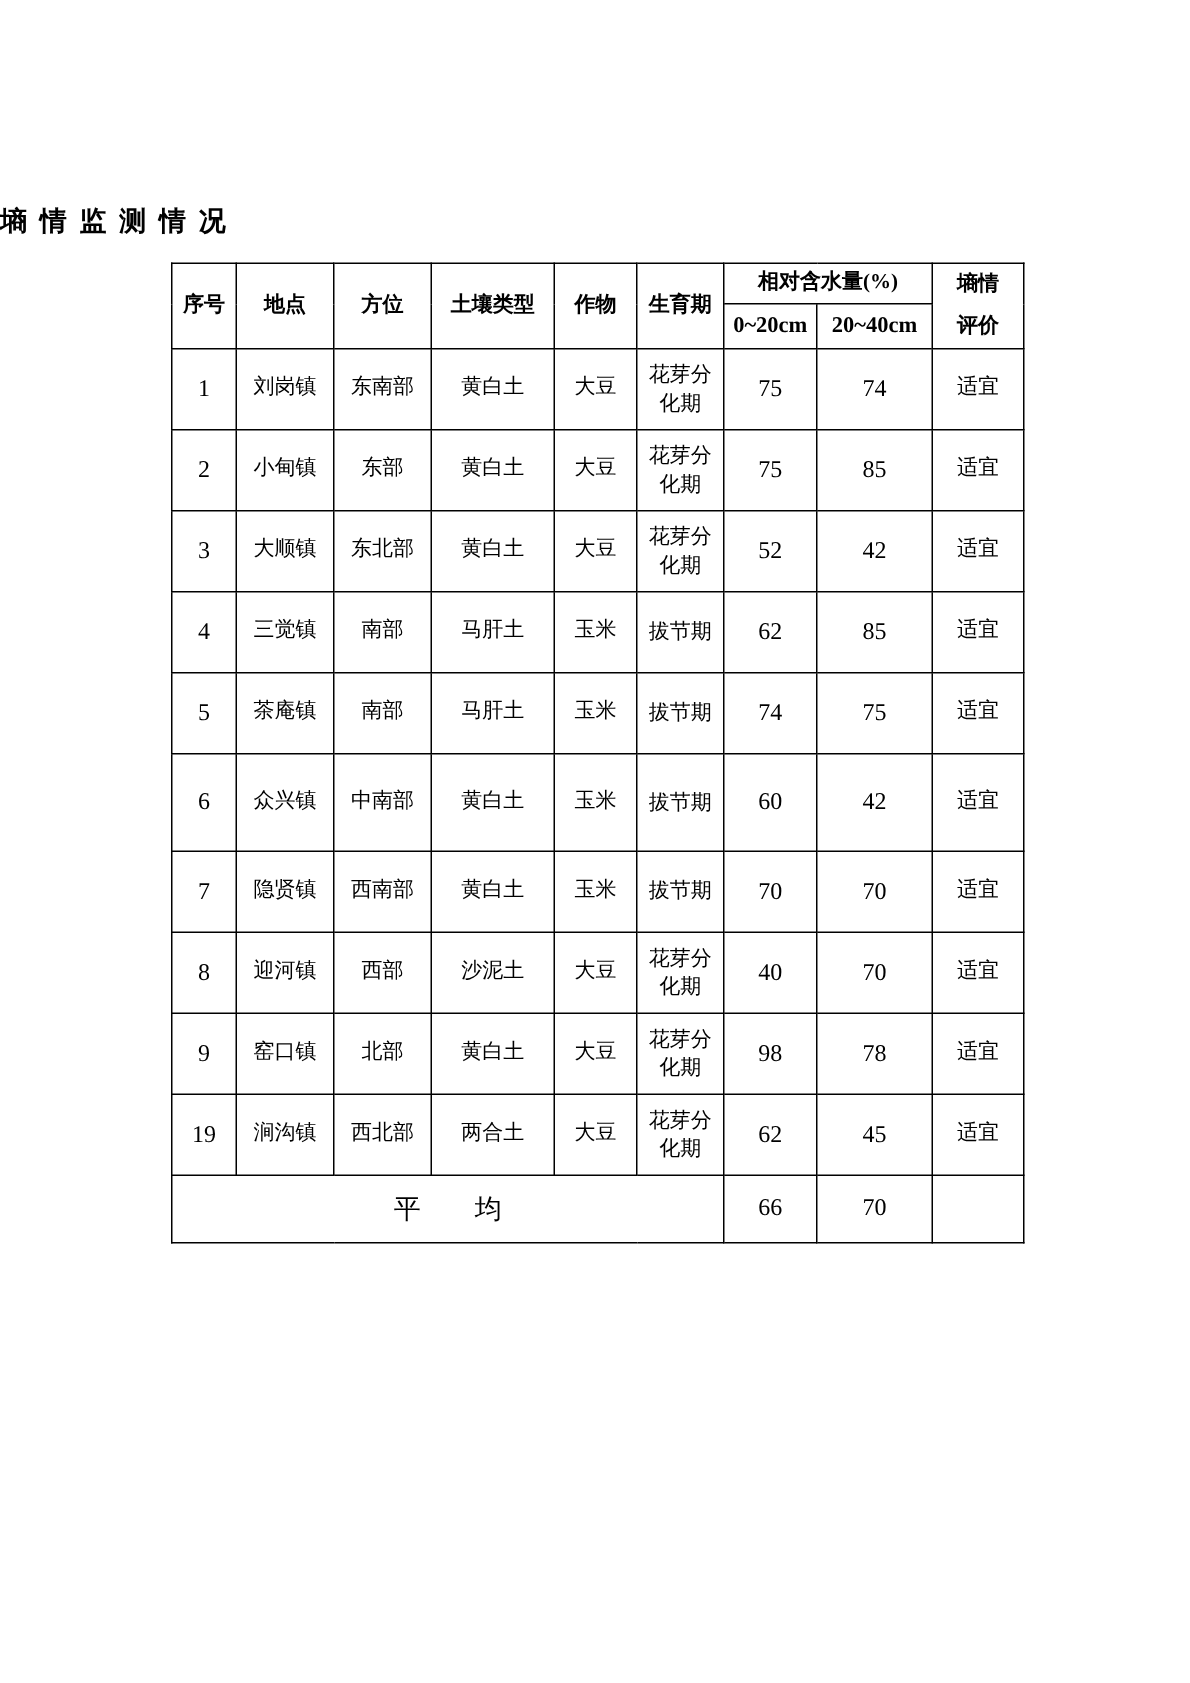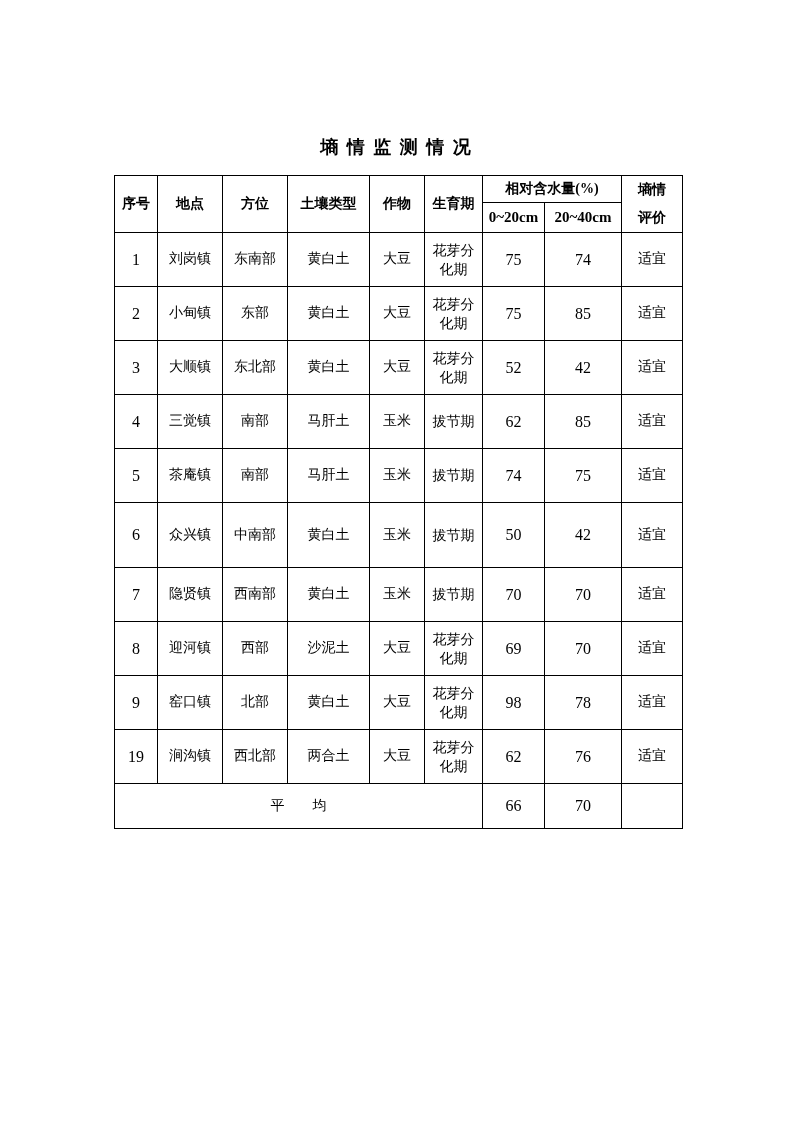--- a/index.html
+++ b/index.html
@@ -11,21 +11,21 @@
     color: #000000;
     font-family: "Liberation Serif", "DejaVu Serif", serif;
     position: relative;
     overflow: hidden;
   }
   .doc-title {
     position: absolute;
     top: 135px;
     left: 0;
     width: 100%;
-    text-align: center;
+    text-align: left;
     font-size: 18px;
     font-weight: 700;
     letter-spacing: 2px;
     white-space: pre;
   }
   table.moisture {
     position: absolute;
     top: 175px;
     left: 114px;
     width: 568px;
@@ -45,21 +45,21 @@
   .moisture th { font-weight: 700; }
   thead tr.header-main { height: 27px; }
   thead tr.header-sub  { height: 30px; }
   th.depth-header { font-size: 15px; }
   th.eval-header  { white-space: pre-line; line-height: 28px; }
   td.num-cell     { font-size: 16px; }
   td.stage-cell   { white-space: pre-line; line-height: 19px; text-align: center; }
   tbody tr { height: 54px; }
   tbody tr:nth-child(6) { height: 65px; }
   tfoot tr { height: 45px; }
-  td.avg-label-cell { font-size: 14px; }
+  td.avg-label-cell { font-size: 18px; }
 </style>
 </head>
 <body>
 
 <div class="doc-title">墒 情 监 测 情 况</div>
 
 <table class="moisture">
   <colgroup>
     <col style="width:43px">
     <col style="width:65px">
@@ -148,21 +148,21 @@
         <td class="num-cell">75</td>
         <td>适宜</td>
       </tr>
       <tr>
         <td class="num-cell">6</td>
         <td>众兴镇</td>
         <td>中南部</td>
         <td>黄白土</td>
         <td>玉米</td>
         <td class="stage-cell">拔节期</td>
-        <td class="num-cell">50</td>
+        <td class="num-cell">60</td>
         <td class="num-cell">42</td>
         <td>适宜</td>
       </tr>
       <tr>
         <td class="num-cell">7</td>
         <td>隐贤镇</td>
         <td>西南部</td>
         <td>黄白土</td>
         <td>玉米</td>
         <td class="stage-cell">拔节期</td>
@@ -171,21 +171,21 @@
         <td>适宜</td>
       </tr>
       <tr>
         <td class="num-cell">8</td>
         <td>迎河镇</td>
         <td>西部</td>
         <td>沙泥土</td>
         <td>大豆</td>
         <td class="stage-cell">花芽分
 化期</td>
-        <td class="num-cell">69</td>
+        <td class="num-cell">40</td>
         <td class="num-cell">70</td>
         <td>适宜</td>
       </tr>
       <tr>
         <td class="num-cell">9</td>
         <td>窑口镇</td>
         <td>北部</td>
         <td>黄白土</td>
         <td>大豆</td>
         <td class="stage-cell">花芽分
@@ -196,21 +196,21 @@
       </tr>
       <tr>
         <td class="num-cell">19</td>
         <td>涧沟镇</td>
         <td>西北部</td>
         <td>两合土</td>
         <td>大豆</td>
         <td class="stage-cell">花芽分
 化期</td>
         <td class="num-cell">62</td>
-        <td class="num-cell">76</td>
+        <td class="num-cell">45</td>
         <td>适宜</td>
       </tr>
     </tbody>
   <tfoot>
     <tr>
       <td colspan="6" class="avg-label-cell">平　　均</td>
       <td class="num-cell">66</td>
       <td class="num-cell">70</td>
       <td></td>
     </tr>

